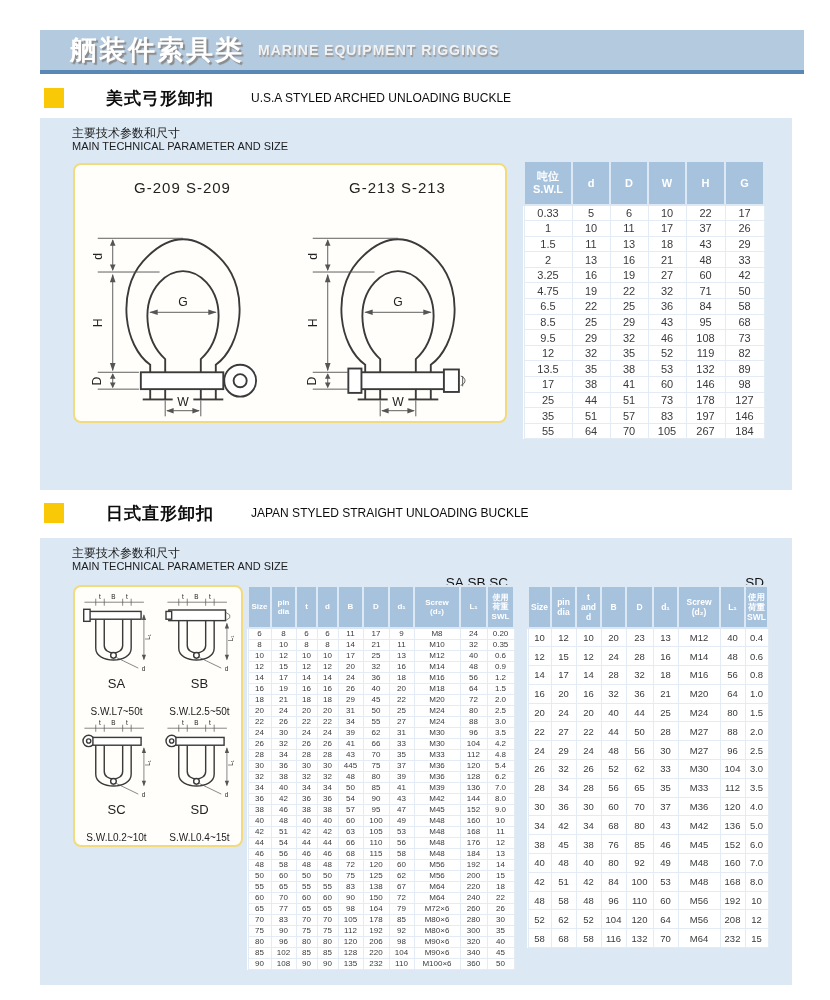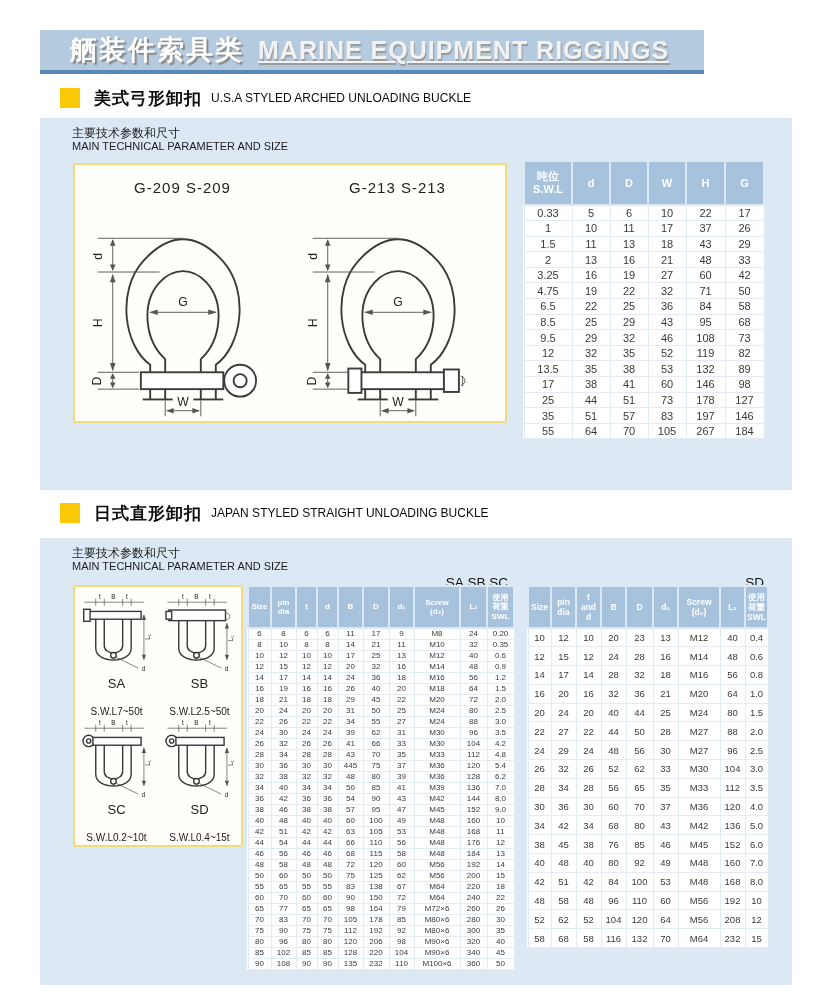--- a/index.html
+++ b/index.html
@@ -1,42 +1,42 @@
 <!DOCTYPE html>
 <html><head>
 <meta charset="utf-8">
 <style>
   * { box-sizing: border-box; margin: 0; padding: 0; }
   html,body { width:830px; height:1000px; background:#ffffff; font-family:"Liberation Sans",sans-serif; position:relative; }
 
   
-  .banner { position:absolute; left:40px; top:30px; width:664px; height:44px;
+  .banner { position:absolute; left:40px; top:30px; width:764px; height:44px;
             background:#b4cadf; border-bottom:4px solid #5988b7;
             display:flex; align-items:center; padding-left:30px; }
   .banner-zh { font-size:27px; font-weight:bold; color:#ffffff; letter-spacing:2px;
                text-shadow:2px 2px 1px #8a8a8a; }
-  .banner-en { font-size:25px; font-weight:bold; color:#f2f2f2; margin-left:14px; letter-spacing:1px;
-               text-shadow:1px 2px 1px #9a9a9a;text-decoration:underline; }
+  .banner-en { font-size:14px; font-weight:bold; color:#f2f2f2; margin-left:14px; letter-spacing:1px;
+               text-shadow:1px 2px 1px #9a9a9a; }
 
   
-  .section-head { position:absolute; left:60px; display:flex; align-items:center; height:22px; }
+  .section-head { position:absolute; left:44px; display:flex; align-items:center; height:22px;gap:28px; }
   .sh1 { top:87px; } .sh2 { top:502px; }
   .bullet { width:20px; height:20px; background:#f9c908; flex:0 0 auto; }
   .sh-zh { font-size:17px; font-weight:bold; color:#0d0d0d; margin-left:14px; letter-spacing:1px; }
   .sh-en { font-size:12px; font-weight:normal; color:#0d0d0d; margin-left:9px; }
 
   
   .panel { position:absolute; left:40px; width:752px; background:#dce9f5; }
   .panel1 { top:118px; height:372px; }
   .panel2 { top:538px; height:447px; }
   .param-zh { position:absolute; left:32px; top:7px;  font-size:12px; color:#1c1c1c; }
   .param-en { position:absolute; left:32px; top:22px; font-size:11px;  color:#1c1c1c; }
 
   
-  .diagram-box { position:absolute; background:#fffefa; border:2px solid #f2db7c; border-radius:2px; }
+  .diagram-box { position:absolute; background:#fffefa; border:2px solid #f2db7c; border-radius:8px; }
   .box1 { left:33px; top:45px; width:434px; height:260px; display:flex; }
   .box1 .half { width:50%; height:100%; display:flex; flex-direction:column; align-items:center; padding-top:14px; }
   .diag-title { font-size:15px; color:#222; letter-spacing:1px; margin-bottom:2px; }
   .box2 { left:33px; top:47px; width:170px; height:262px; display:flex; flex-wrap:wrap; padding-top:6px; }
   .cell { width:50%; height:124px; display:flex; flex-direction:column; align-items:center; }
   .cell .dlabel { font-size:13px; color:#222; margin-top:-2px; }
   .cell .dswl   { font-size:10px;  color:#222; margin-top:15px; }
   svg { display:block; }
   .ln { stroke:#3a3a3a; stroke-width:2; fill:none; }
   .lnf { stroke:#3a3a3a; stroke-width:2; fill:#ffffff; }

